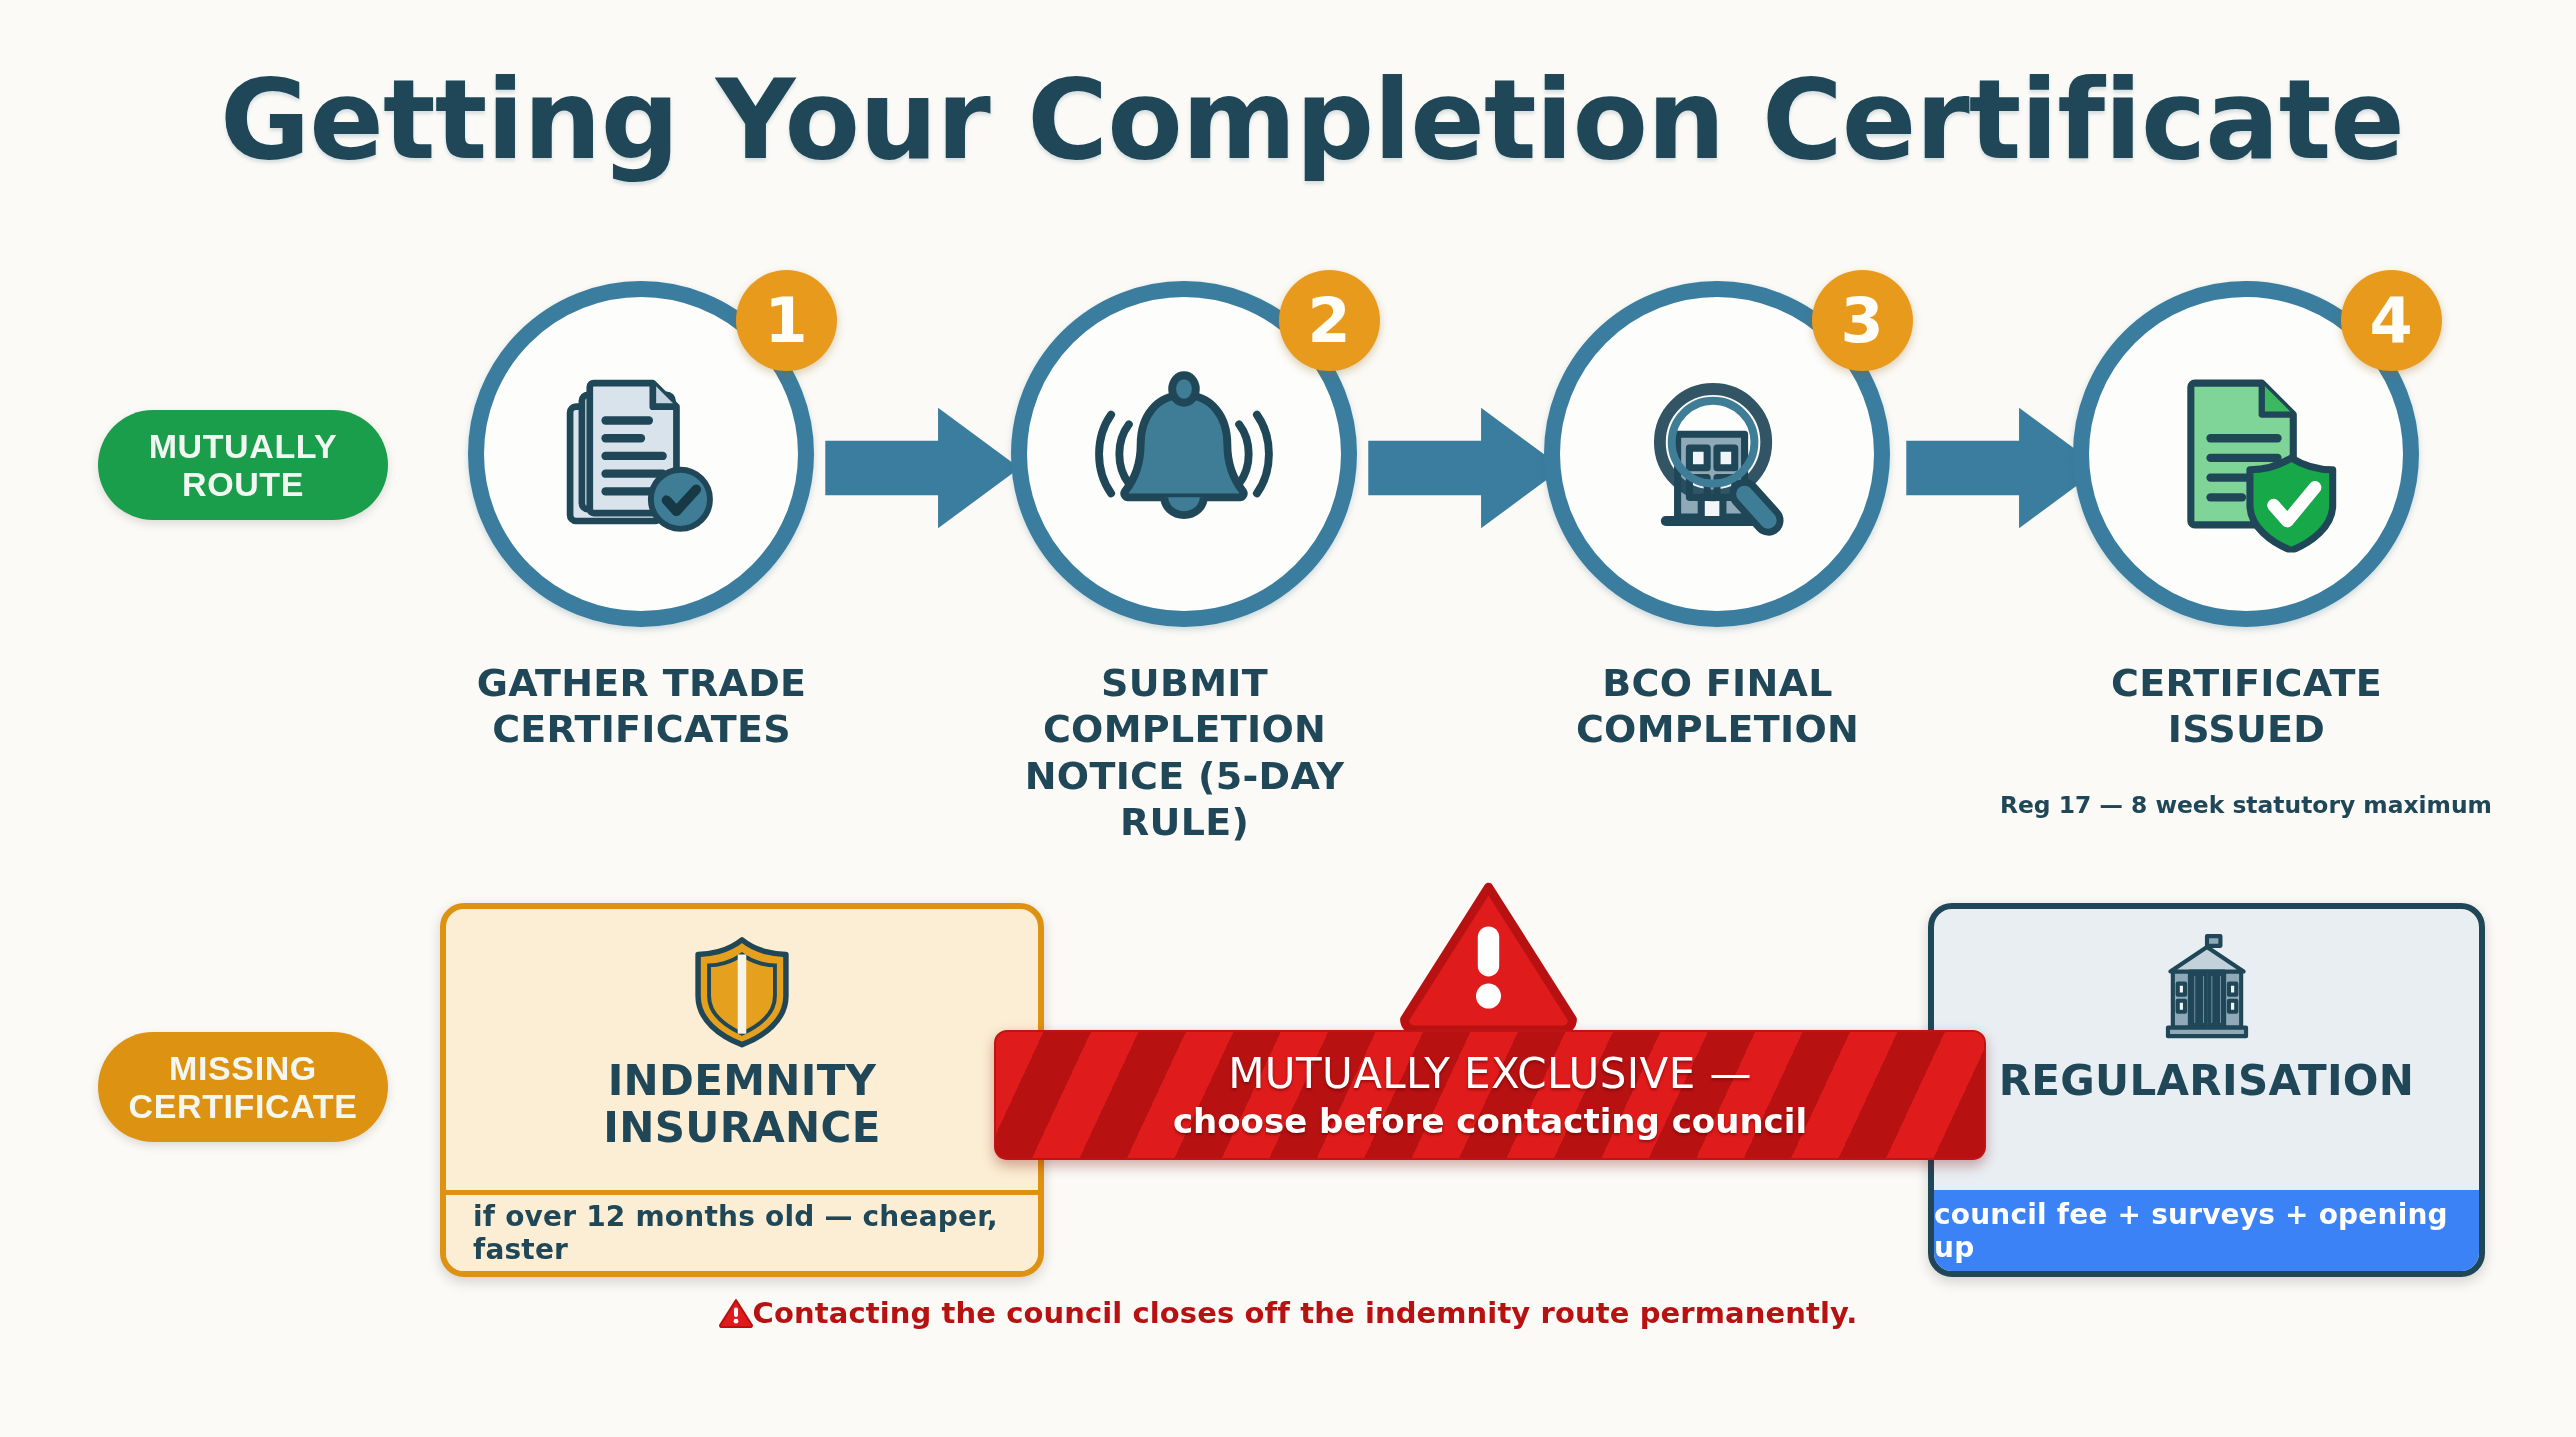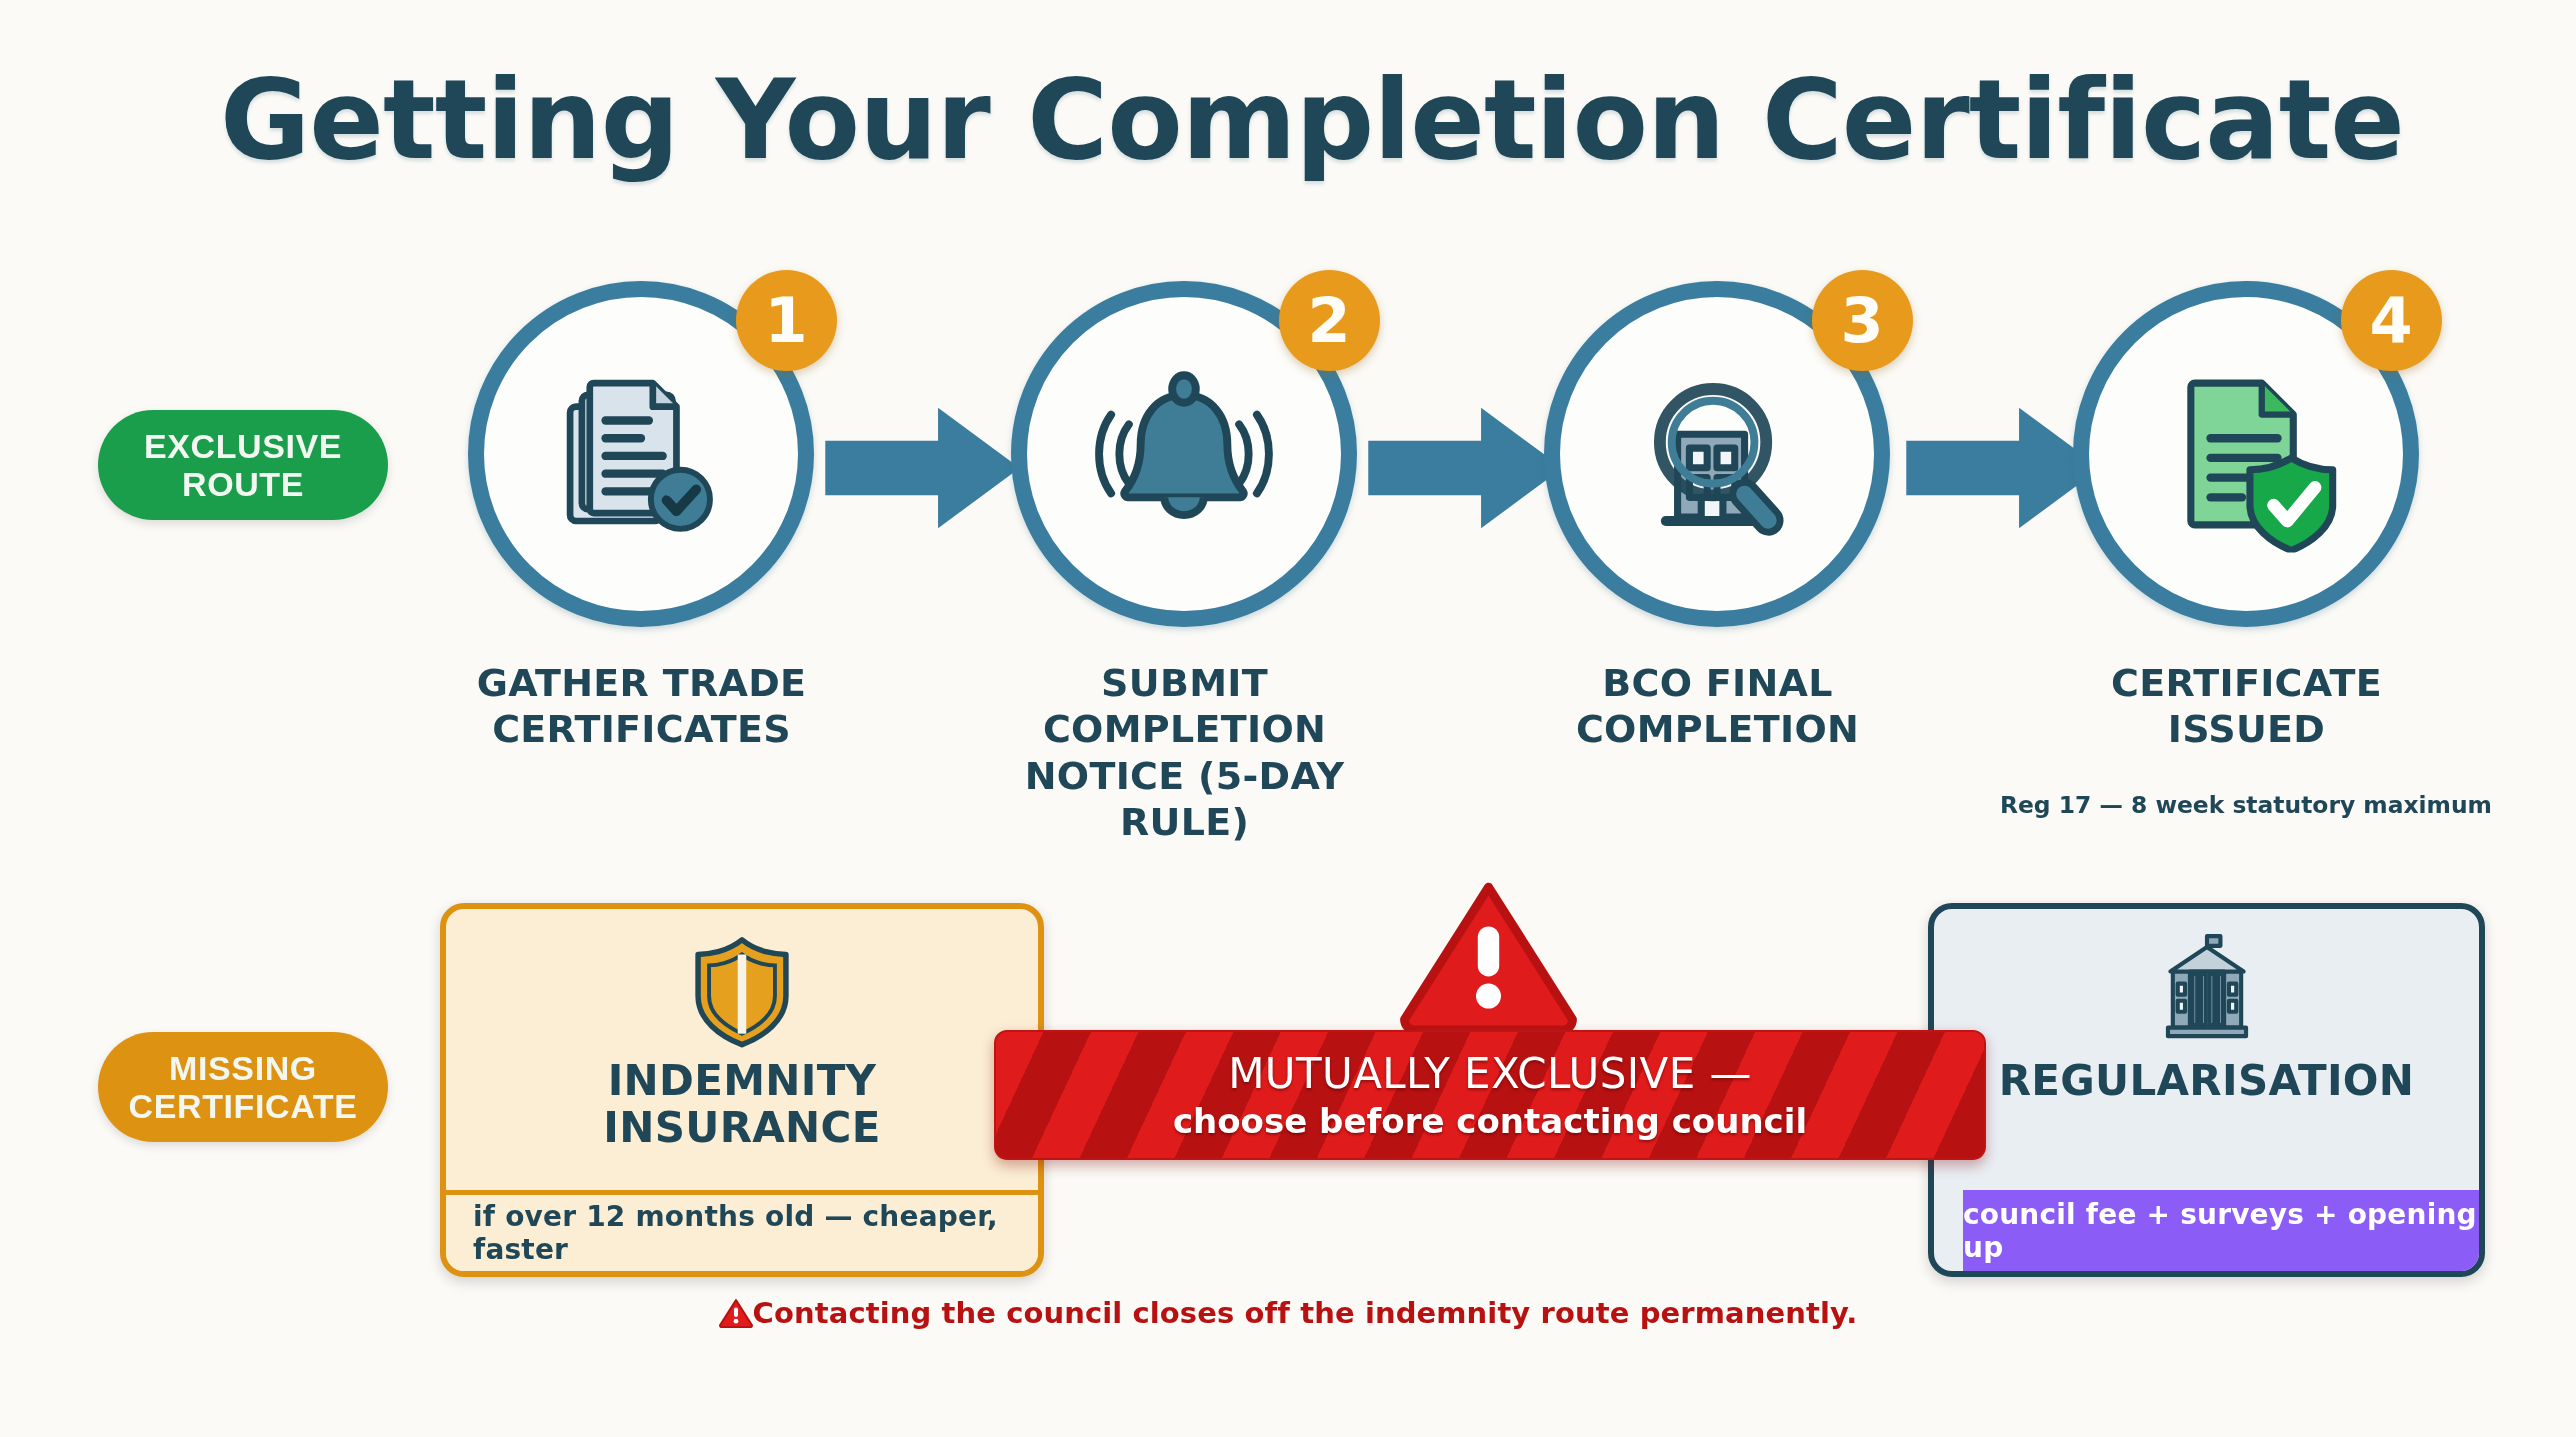--- a/index.html
+++ b/index.html
@@ -124,21 +124,21 @@
   }
   .card-foot{
     position:absolute;left:0;right:0;bottom:0;
     height:76px;
     display:flex;align-items:center;justify-content:center;
     font-size:28px;font-weight:bold;
     font-family:"DejaVu Sans", sans-serif;
     letter-spacing:0.2px;
   }
   .foot-left{background:#fbeed4;color:#1f4757;border-top:5.6px solid #dd9212;padding-left:27px;}
-  .foot-right{background:#8b5cf6;color:#ffffff;height:81px;margin-left:29px;}
+  .foot-right{background:#3b82f6;color:#ffffff;height:81px;}
 
   
   .barrier{
     position:absolute;
     left:994px;top:1030px;
     width:988px;height:126px;
     border-radius:13px;
     background:
       repeating-linear-gradient(115deg,
         #e01b1b 0px,#e01b1b 43px,
@@ -177,21 +177,21 @@
   .footnote-ico{width:34px;height:30px;}
 </style>
 </head>
 <body>
 
 <div class="stage">
 
   <div class="title">Getting Your Completion Certificate</div>
 
   <div class="pill pill-standard">
-    <span>EXCLUSIVE</span>
+    <span>MUTUALLY</span>
     <span>ROUTE</span>
   </div>
   <div class="pill pill-missing">
     <span>MISSING</span>
     <span>CERTIFICATE</span>
   </div>
 
   <div class="step" style="left:468px;top:281px;">
     <div class="ring"></div>
     <div class="num">1</div>

